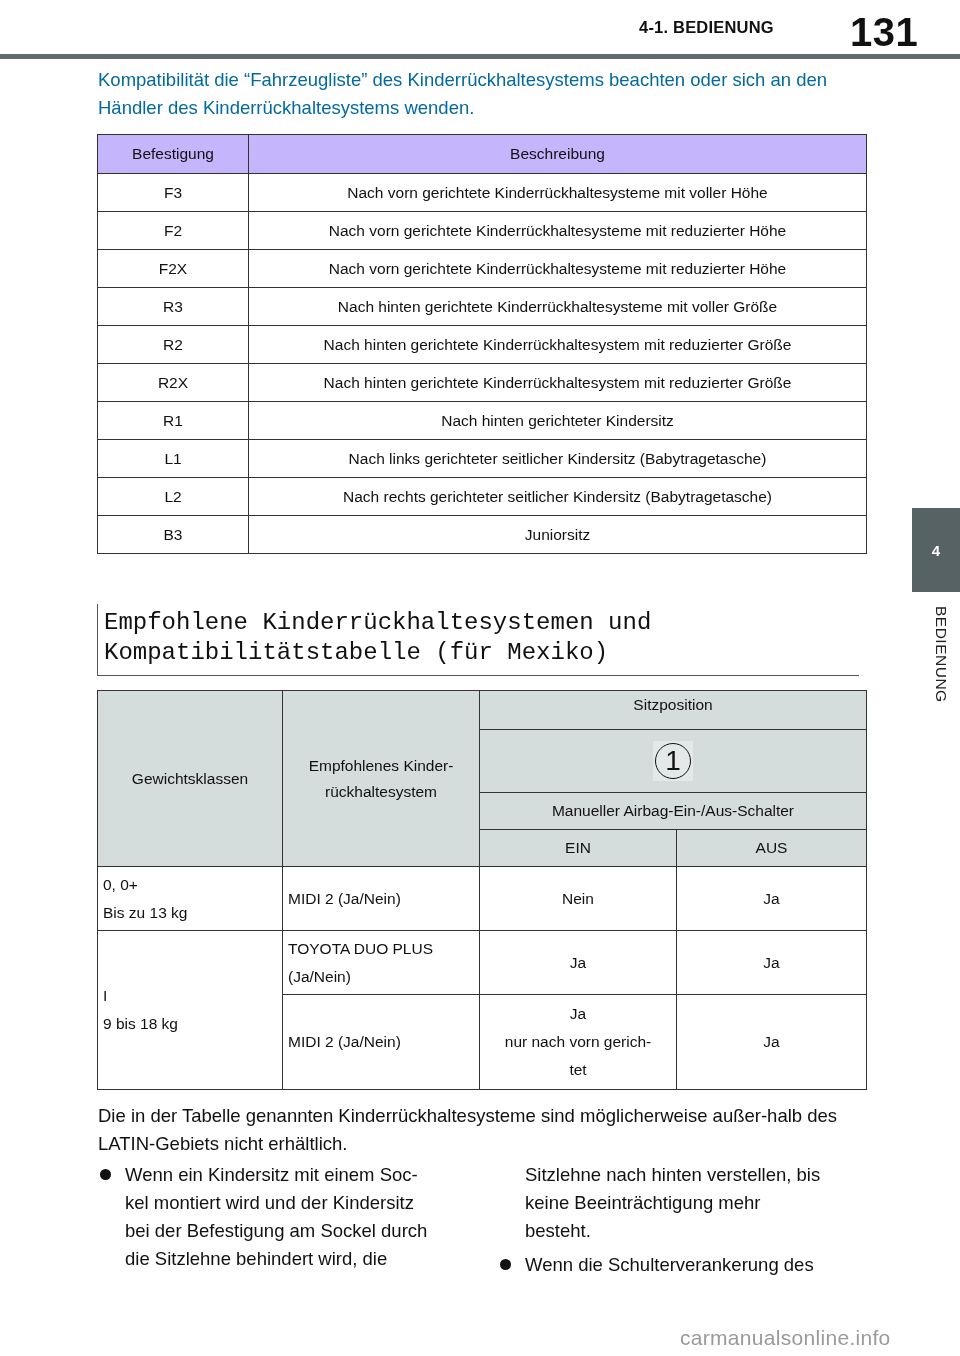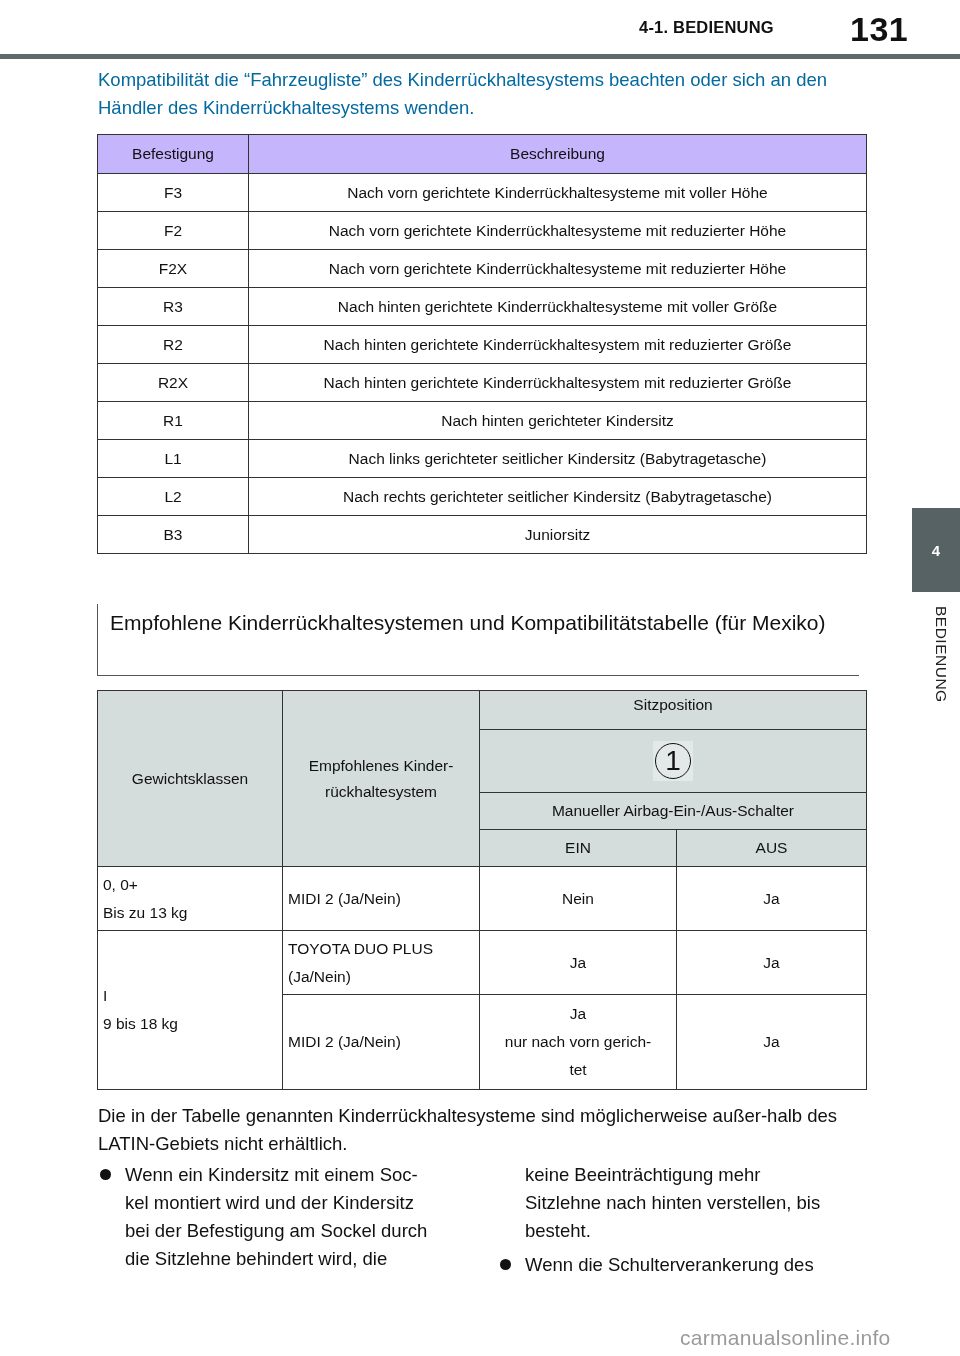--- a/index.html
+++ b/index.html
@@ -6,21 +6,21 @@
   body {
     width: 960px; height: 1356px; position: relative; overflow: hidden;
     background: #ffffff; color: #111;
     font-family: "Liberation Sans", "DejaVu Sans", sans-serif;
   }
   .header-title {
     position: absolute; left: 619px; top: 18px; font-size: 16.5px; font-weight: bold;
     letter-spacing: 0.2px; color: #111; margin-left: 20px;
   }
   .page-number {
-    position: absolute; left: 850px; top: 10px; font-size: 34px; font-weight: bold;
+    position: absolute; left: 850px; top: 10px; font-size: 40px; font-weight: bold;
     color: #111; letter-spacing: 0.5px;
   }
   .header-rule {
     position: absolute; left: 0; top: 54px; width: 960px; height: 5px; background: #5e6a6c;
   }
   .chapter-tab {
     position: absolute; left: 912px; top: 508px; width: 48px; height: 84px;
     background: #566263; color: #fff; font-weight: bold; font-size: 15px;
     display: flex; align-items: center; justify-content: center;
   }
@@ -35,22 +35,23 @@
   table { border-collapse: collapse; position: absolute; }
   td, th { border: 1.5px solid #333; font-weight: normal; font-size: 15.5px; color: #111; }
   .t1 { left: 97px; top: 134px; width: 770px; }
   .t1 th { background: #c4b5fd; height: 36px; text-align: center; }
   .t1 td { height: 35px; }
   .t1 .c1 { width: 148px; text-align: center; }
   .t1 .c2 { text-align: center; }
   .section-heading {
     position: absolute; left: 97px; top: 604px; width: 762px; height: 72px;
     border-left: 1.5px solid #555; border-bottom: 1.5px solid #555;
-    padding-left: 12px; font-size: 21px; line-height: 30px; color: #111; box-sizing: border-box;
+    padding-left: 6px; font-size: 24px; line-height: 30px; color: #111; box-sizing: border-box;
     padding-top: 4px;
+    font-family: Liberation Mono, monospace;
   }
   .t2 { left: 97px; top: 690px; width: 770px; }
   .t2 th { background: #d5dcdc; text-align: center; line-height: 26px; }
   .t2 td { text-align: center; line-height: 28px; vertical-align: middle; }
   .t2 td.left { text-align: left; padding-left: 5px; }
   .circle-num {
     display: inline-flex; align-items: center; justify-content: center;
     width: 40px; height: 40px; background: #e3e8e8; 
   }
   .circle-num span {
@@ -207,22 +208,22 @@
     <span class="dot"></span>
     <div>Wenn ein Kindersitz mit einem Soc-</div>
     <div>kel montiert wird und der Kindersitz</div>
     <div>bei der Befestigung am Sockel durch</div>
     <div>die Sitzlehne behindert wird, die</div>
   </div>
 </div>
 
 <div class="col col-right">
   <div class="para">
+    <div>Sitzlehne nach hinten verstellen, bis</div>
     <div>keine Beeinträchtigung mehr</div>
-    <div>Sitzlehne nach hinten verstellen, bis</div>
     <div>besteht.</div>
   </div>
   <div class="bullet" style="margin-top:6px;">
     <span class="dot"></span>
     <div>Wenn die Schulterverankerung des</div>
   </div>
 </div>
 
 <div class="watermark">carmanualsonline.info</div>
 

